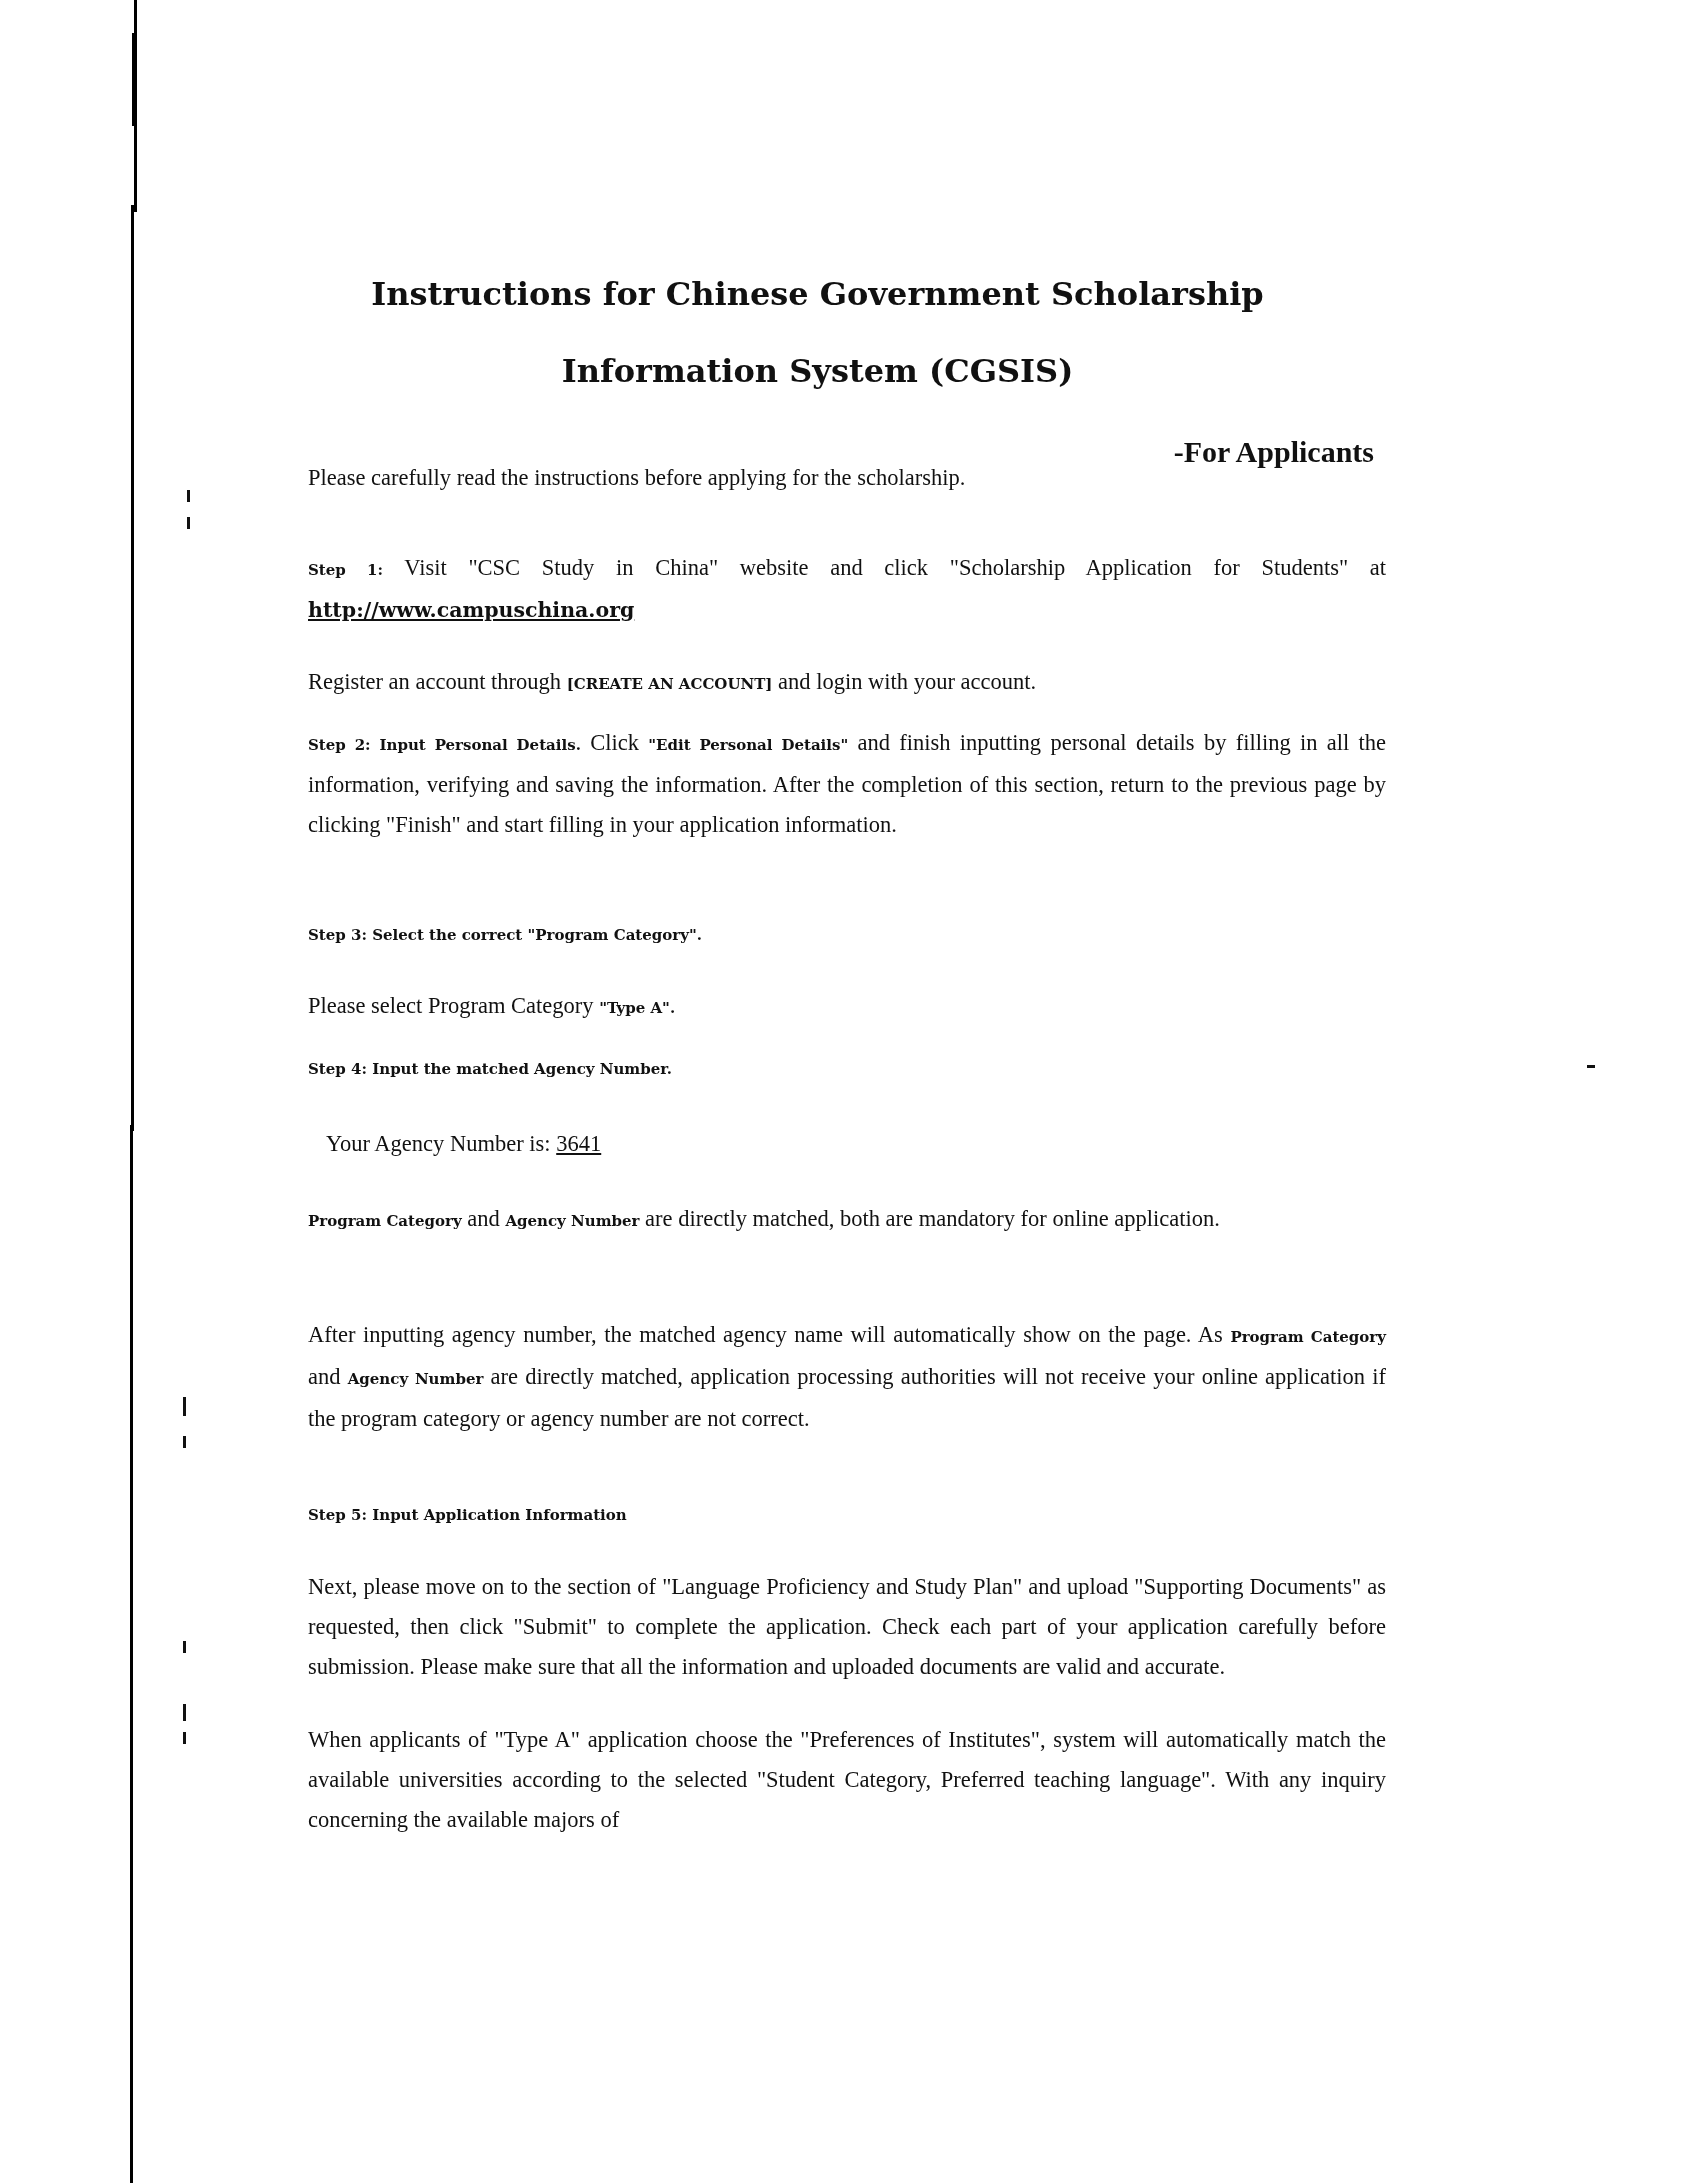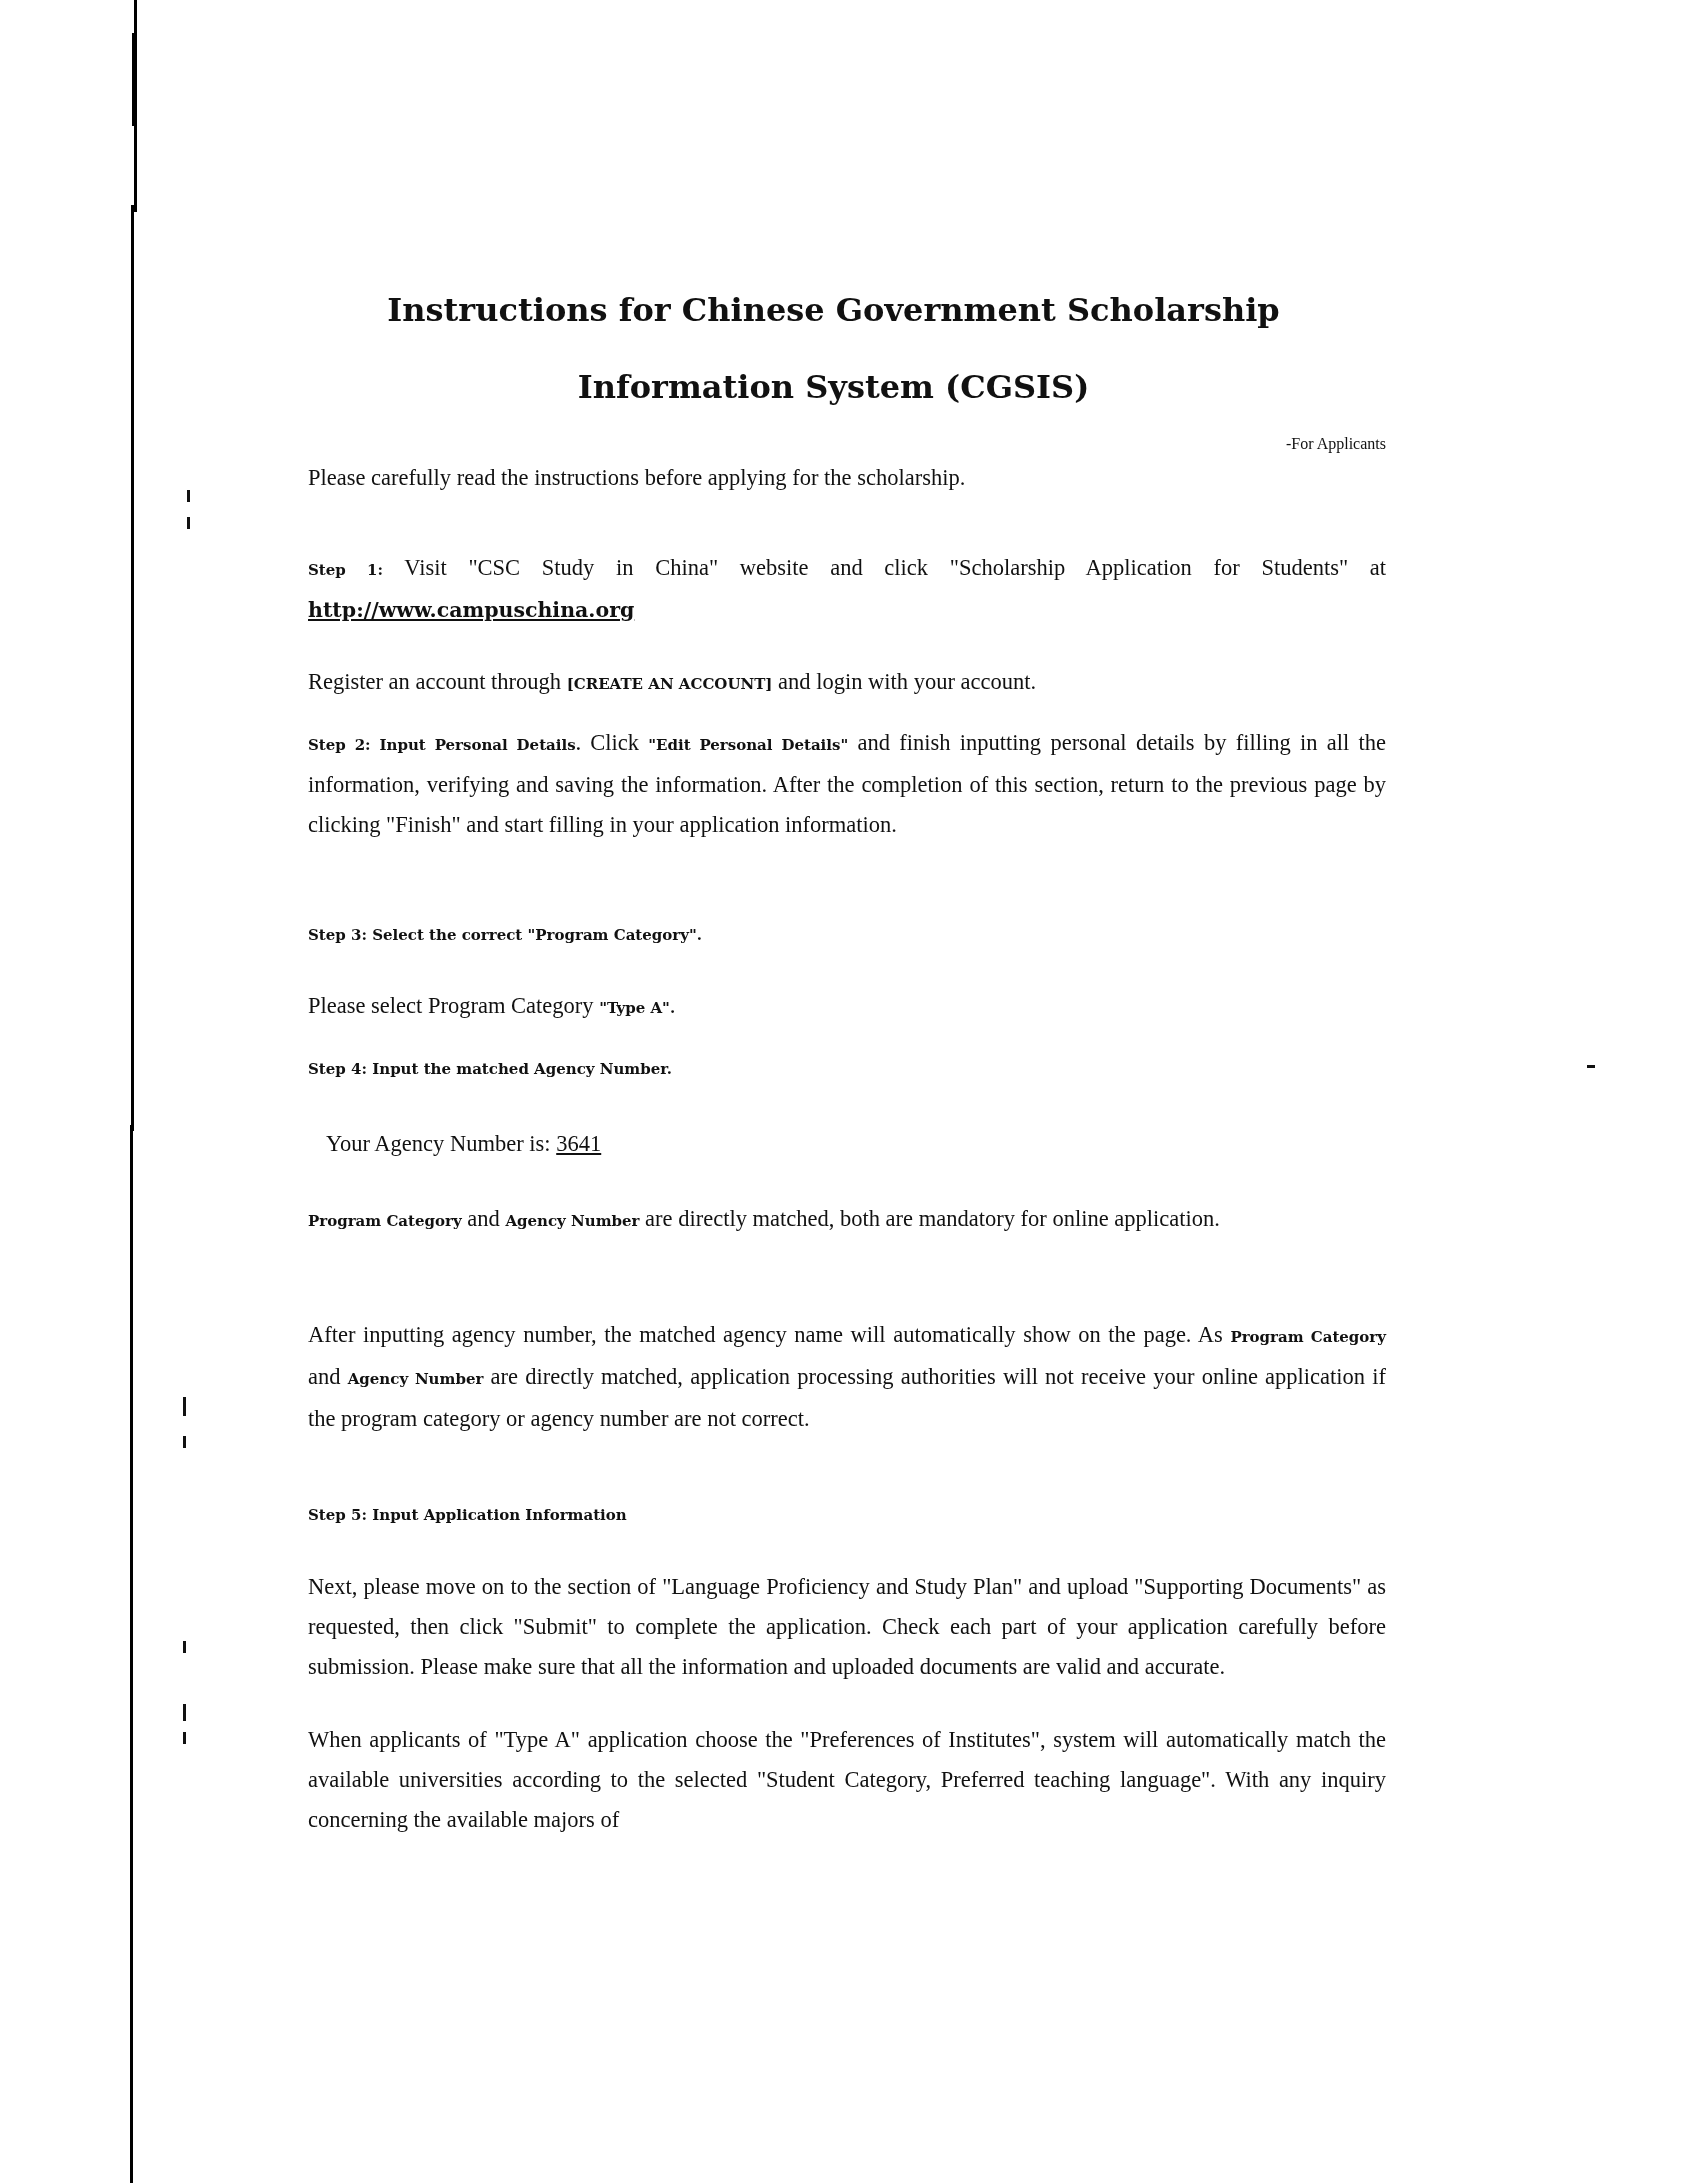--- a/index.html
+++ b/index.html
@@ -8,27 +8,27 @@
     font-family: "DejaVu Serif", "Liberation Serif", serif;
     color: #111;
   }
   .scan-line { position: absolute; background: #000; }
   .mark { position: absolute; background: #111; width: 3.3px; }
   .page {
     position: absolute; left: 308px; top: 278px; width: 1078px;
   }
   .title {
     font-family: "DejaVu Serif", serif; font-weight: bold;
-    font-size: 32px; text-align: center; margin: 16px; line-height: 1;
+    font-size: 32px; text-align: center; margin: 0; line-height: 1;
   }
   .title.l1 { position: absolute; top: 0; left: 0; width: 1019px; }
   .title.l2 { position: absolute; top: 77px; left: 0; width: 1019px; }
   .subtitle {
-    position: absolute; top: 157px; right: 0;
-    font-size: 16px; font-family: "Liberation Serif", serif;
+    position: absolute; top: 157px; right: 12px;
+    font-size: 30px; font-family: "Liberation Serif", serif; font-weight: bold;
   }
   p {
     position: absolute; left: 0; margin: 0; width: 1078px;
     font-size: 22.5px; line-height: 40px; text-align: justify;
     font-family: "Liberation Serif", serif;
   }
   b, .b { font-family: "DejaVu Serif", serif; font-weight: bold; font-size: 15px; }
   .link { text-decoration: underline; font-weight: bold; font-family: "DejaVu Serif", serif; font-size: 20.5px; }
   .u { text-decoration: underline; }
 </style>

